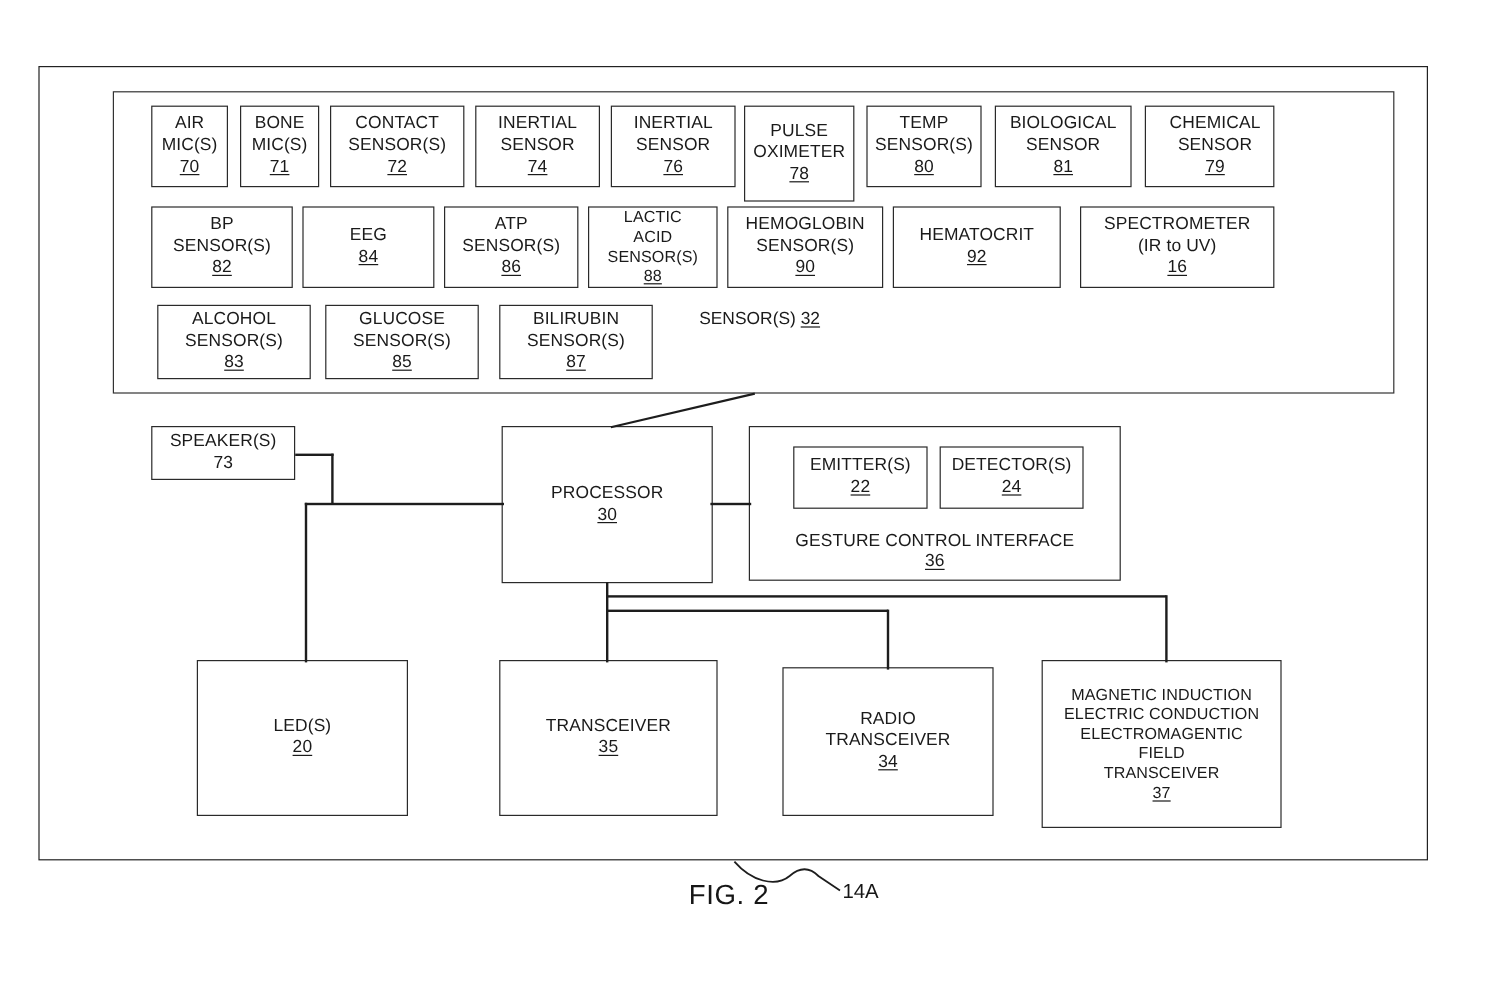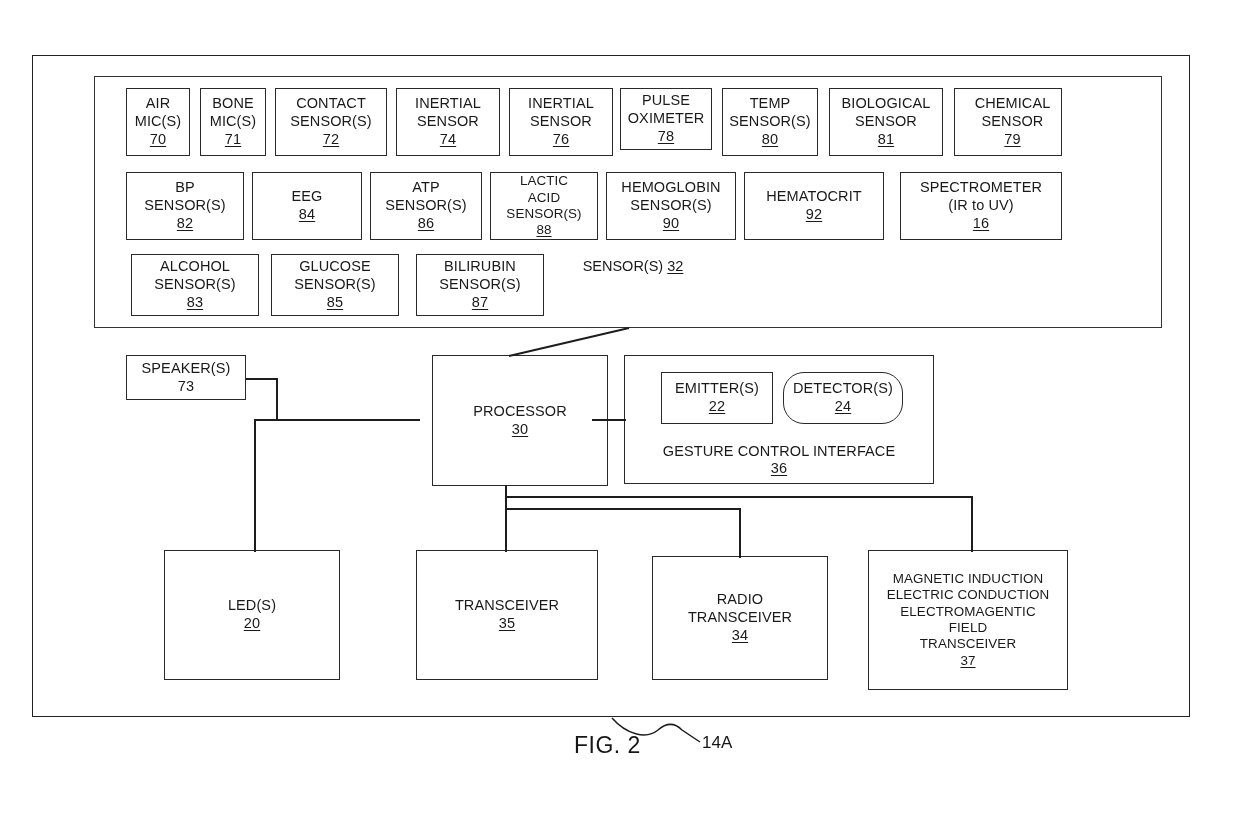--- a/index.html
+++ b/index.html
@@ -129,21 +129,21 @@
     <span class="ln">SENSOR</span>
     <span class="ln ref">74</span>
   </div>
 
   <div class="box" style="left:509px; top:88px; width:104px; height:68px;">
     <span class="ln">INERTIAL</span>
     <span class="ln">SENSOR</span>
     <span class="ln ref">76</span>
   </div>
 
-  <div class="box" style="left:620px; top:88px; width:92px; height:62px;">
+  <div class="box" style="left:620px; top:88px; width:92px; height:80px;">
     <span class="ln">PULSE</span>
     <span class="ln">OXIMETER</span>
     <span class="ln ref">78</span>
   </div>
 
   <div class="box" style="left:722px; top:88px; width:96px; height:68px;">
     <span class="ln">TEMP</span>
     <span class="ln">SENSOR(S)</span>
     <span class="ln ref">80</span>
   </div>
@@ -222,36 +222,36 @@
   <div class="label" style="left:578px; top:257px; width:110px;">
     <span class="ln">SENSOR(S)</span>
     <span class="ln ref">32</span>
   </div>
 
   <div class="box" style="left:126px; top:355px; width:120px; height:45px;">
     <span class="ln">SPEAKER(S)</span>
     <span class="ln noref">73</span>
   </div>
 
-  <div class="box" style="left:432px; top:355px; width:176px; height:131px;">
+  <div class="box" style="left:418px; top:355px; width:176px; height:131px;">
     <span class="ln">PROCESSOR</span>
     <span class="ln ref">30</span>
   </div>
 
   <div class="box" style="left:624px; top:355px; width:310px; height:129px; justify-content:flex-end; padding-bottom:5px;">
     <span class="ln">GESTURE CONTROL INTERFACE</span>
     <span class="ln ref">36</span>
   </div>
 
   <div class="box" style="left:641px; top:372px; width:112px; height:52px;margin-left:20px;">
     <span class="ln">EMITTER(S)</span>
     <span class="ln ref">22</span>
   </div>
 
-  <div class="box" style="left:783px; top:372px; width:120px; height:52px;border-radius:21px;">
+  <div class="box" style="left:783px; top:372px; width:120px; height:52px;">
     <span class="ln">DETECTOR(S)</span>
     <span class="ln ref">24</span>
   </div>
 
   <div class="box" style="left:164px; top:550px; width:176px; height:130px;">
     <span class="ln">LED(S)</span>
     <span class="ln ref">20</span>
   </div>
 
   <div class="box" style="left:416px; top:550px; width:182px; height:130px;">

